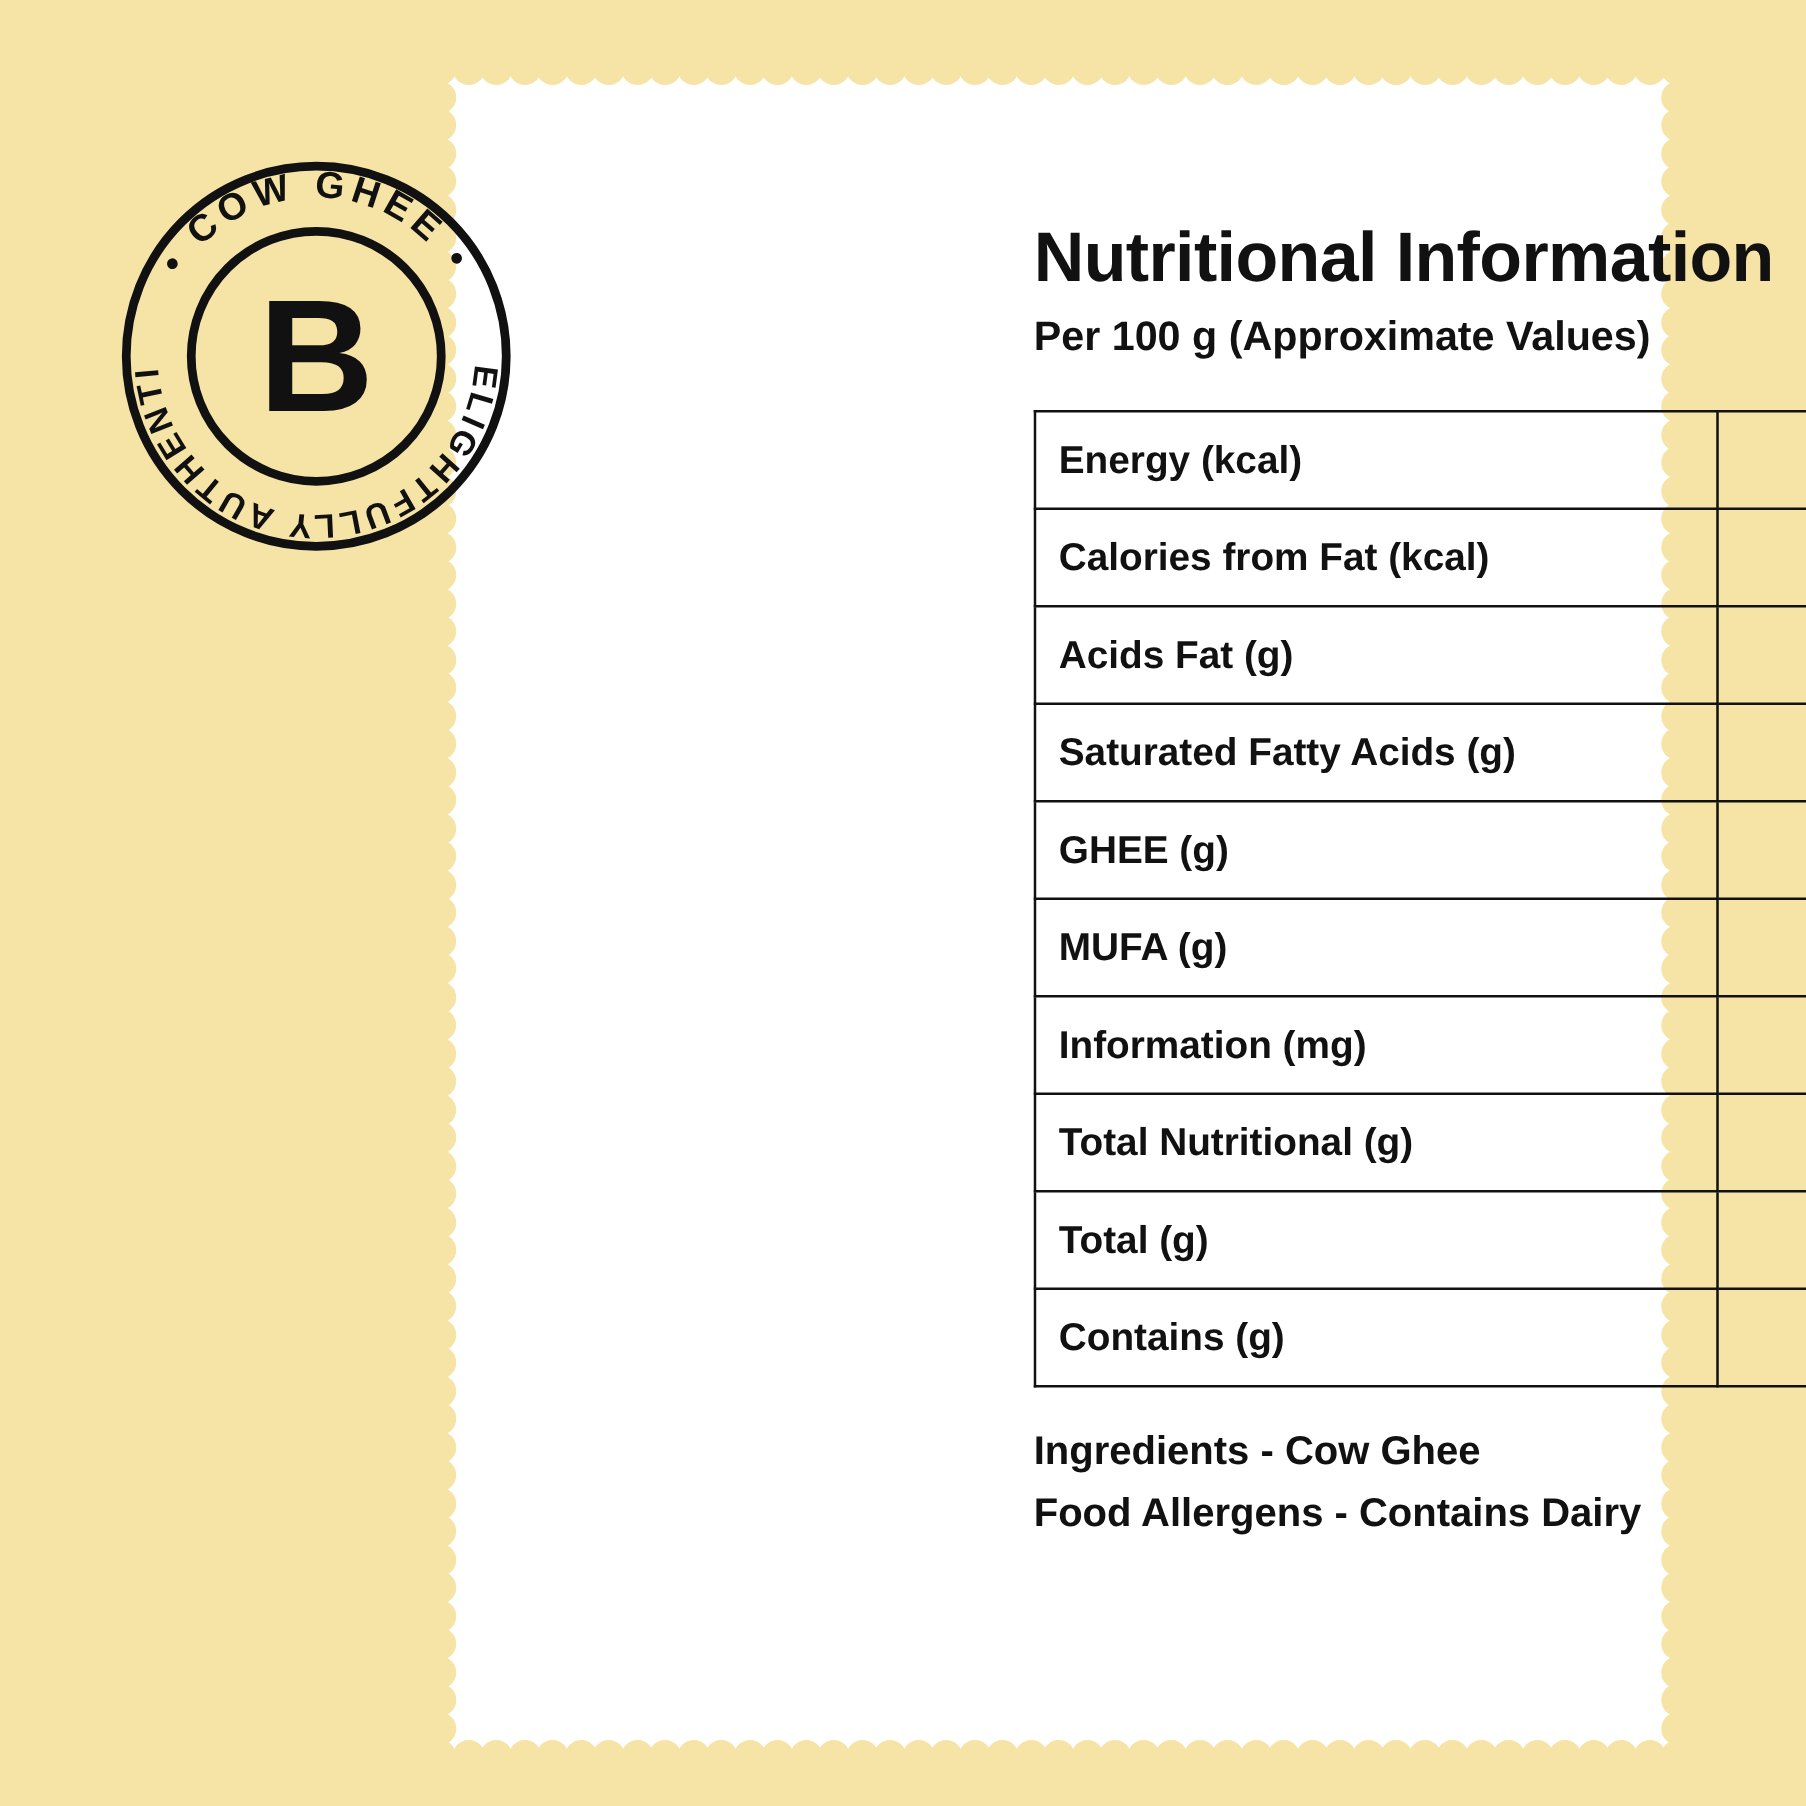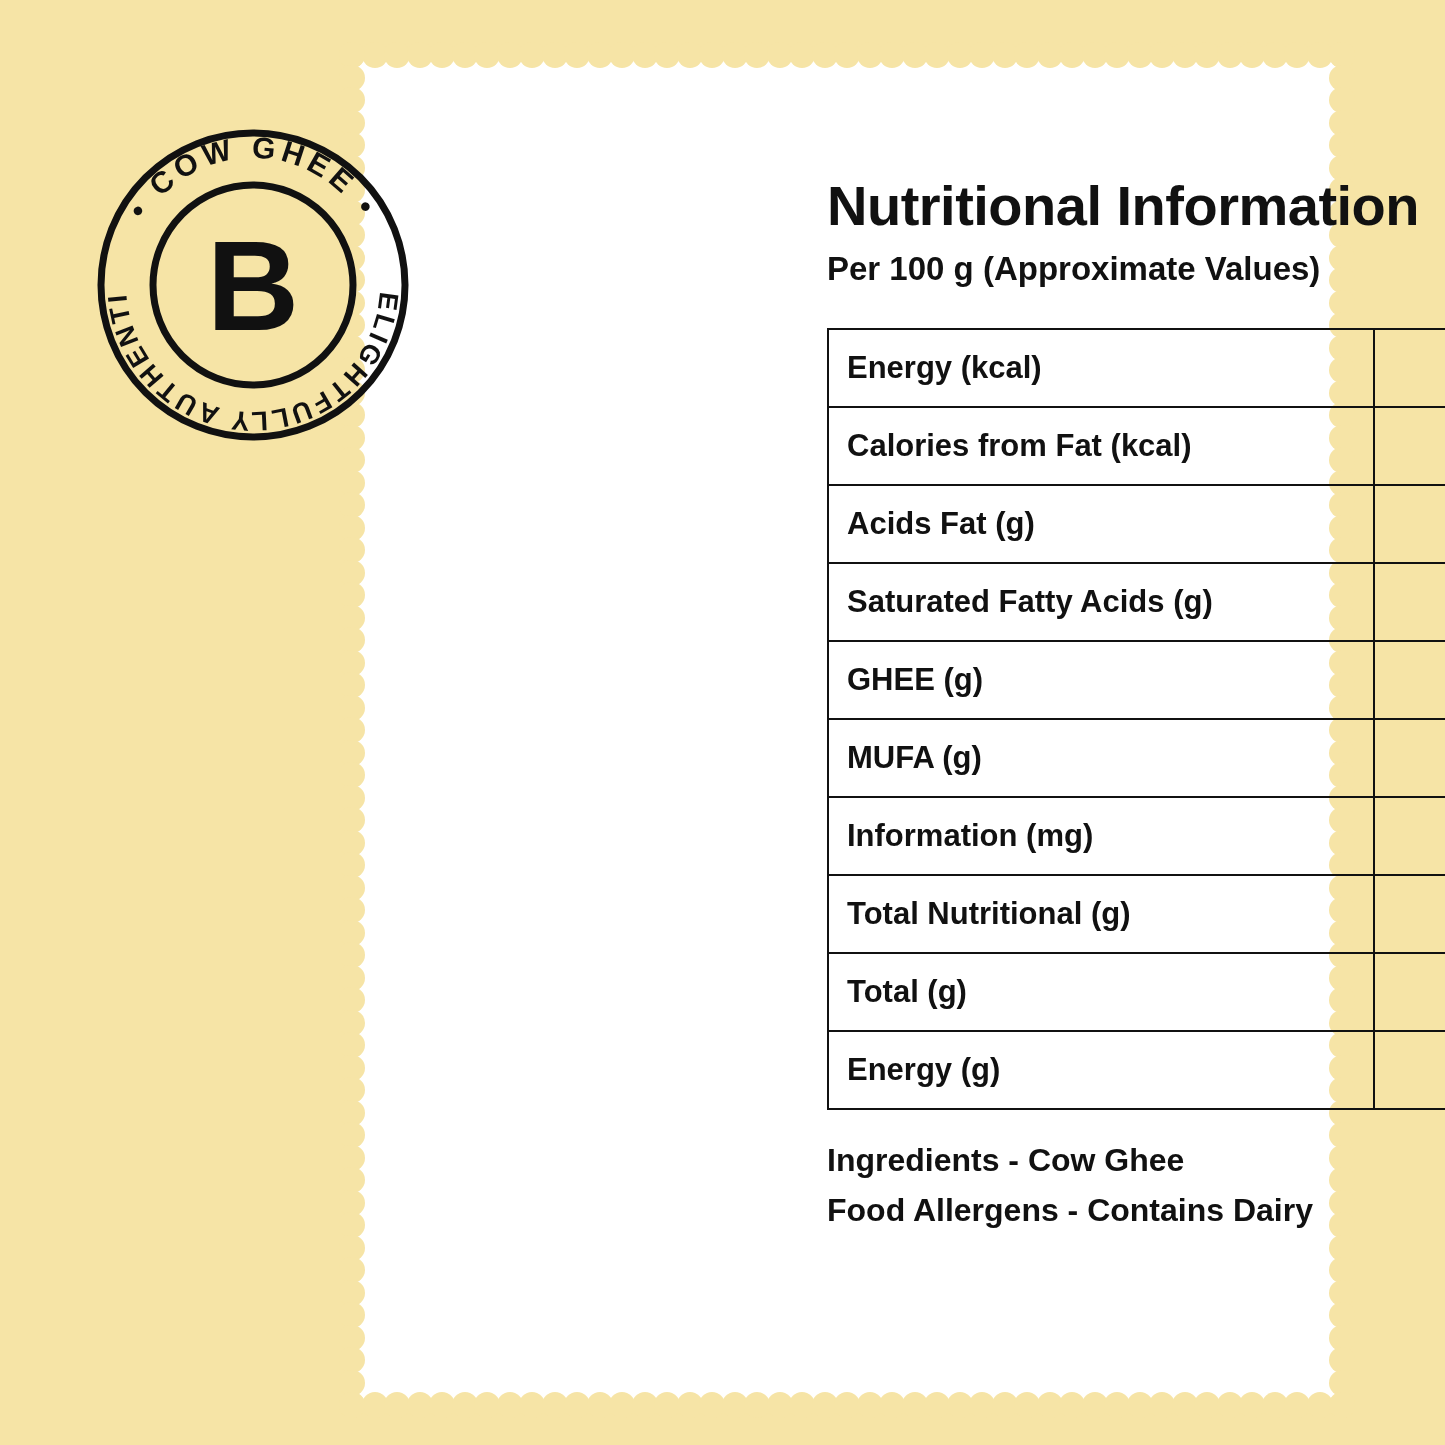--- a/index.html
+++ b/index.html
@@ -358,21 +358,21 @@
           </tr>
           <tr>
             <td class="label">Total Nutritional (g)</td>
             <td class="value">0</td>
           </tr>
           <tr>
             <td class="label">Total (g)</td>
             <td class="value">0</td>
           </tr>
           <tr>
-            <td class="label">Energy (g)</td>
+            <td class="label">Contains (g)</td>
             <td class="value">0</td>
           </tr>
         </tbody>
     </table>
 
     <div class="footnotes">
       <div class="footnote">Ingredients - Cow Ghee</div>
       <div class="footnote">Food Allergens - Contains Dairy</div>
     </div>
   </div>

